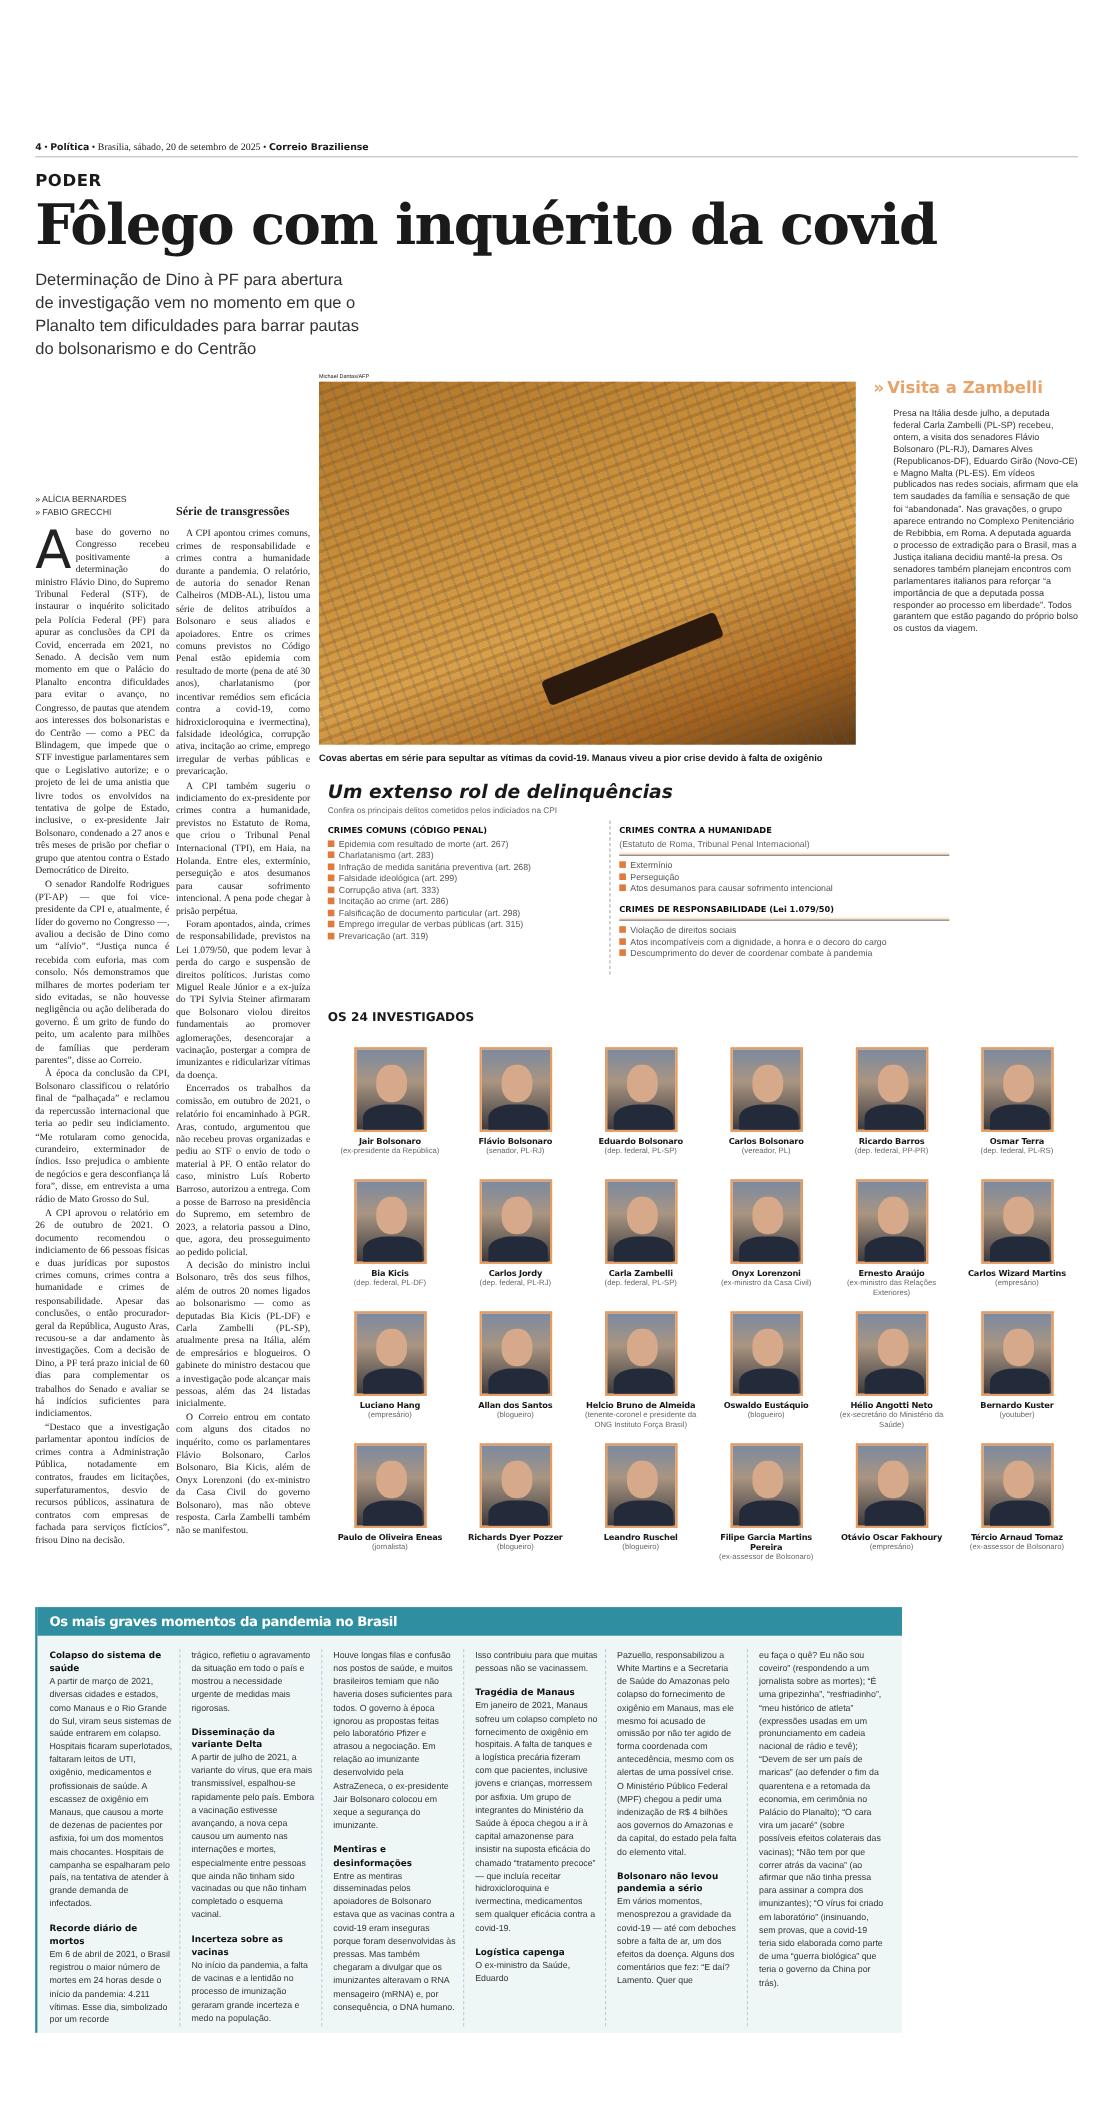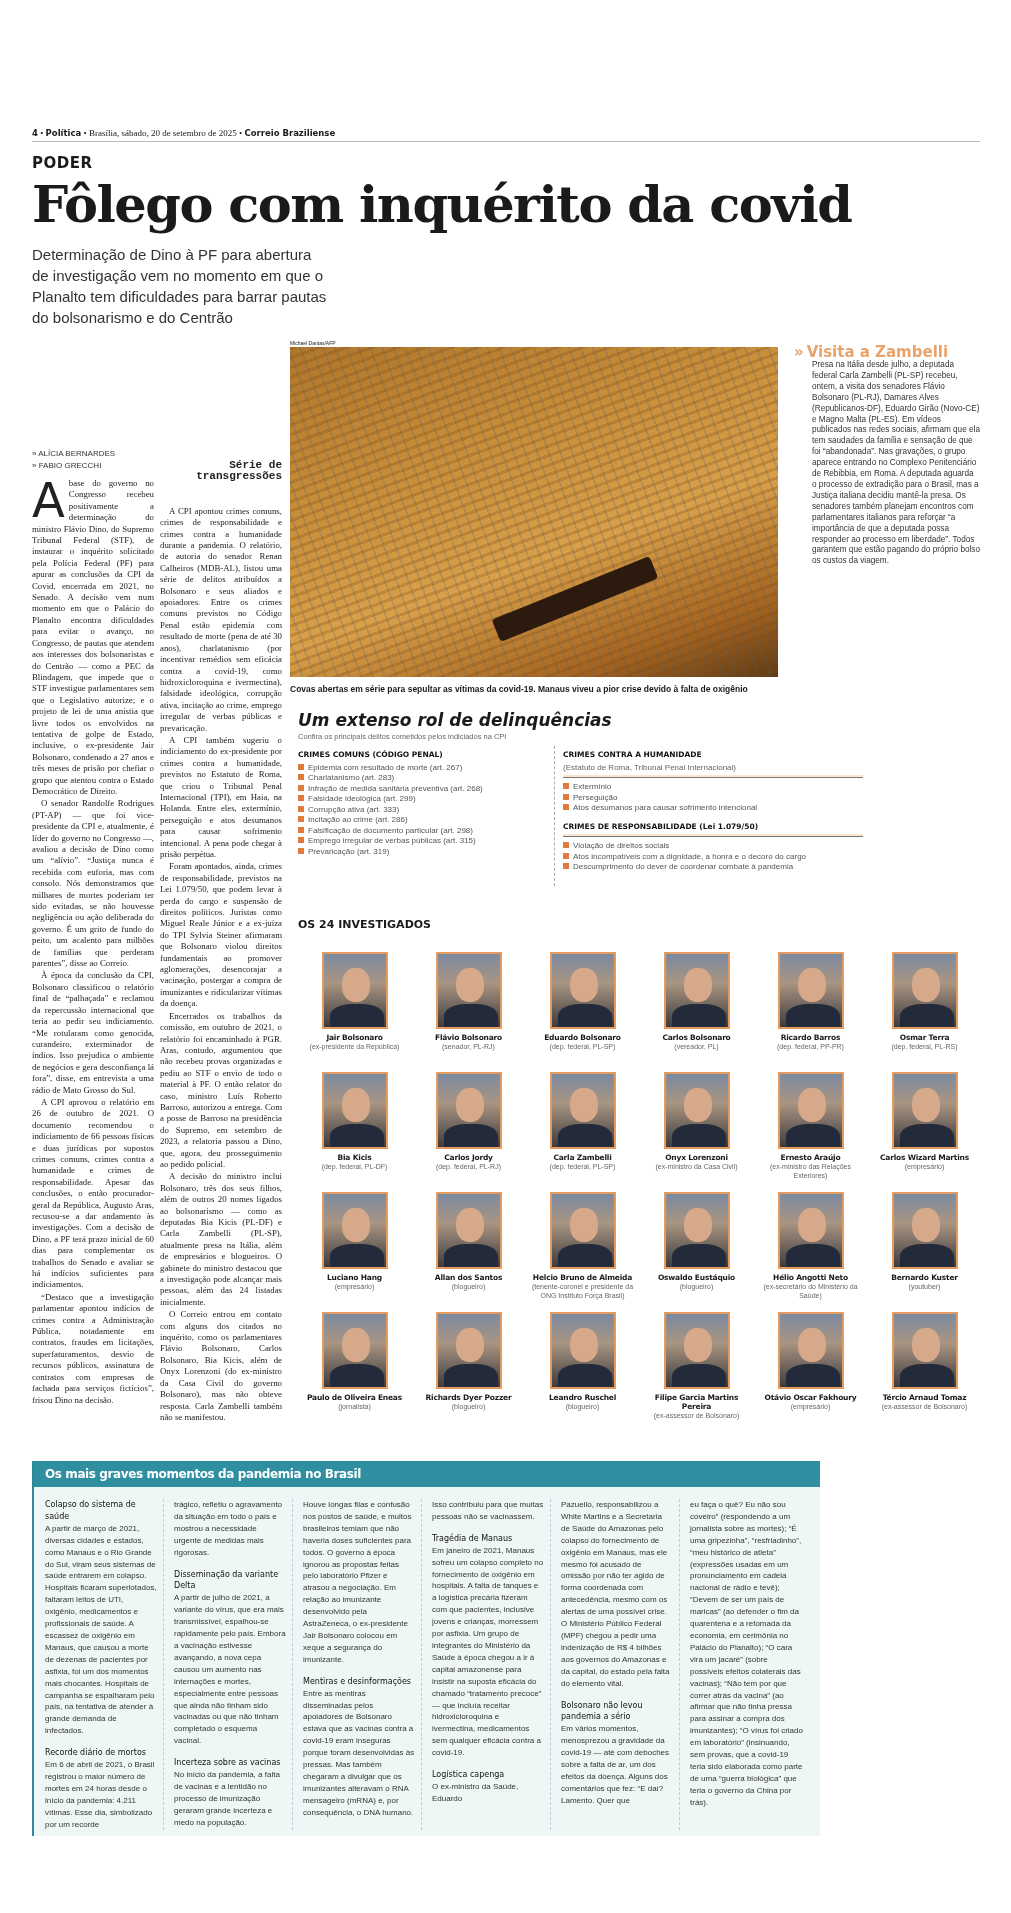--- a/index.html
+++ b/index.html
@@ -10,32 +10,32 @@
 .kicker{font-family:"DejaVu Sans",sans-serif;font-weight:bold;font-size:15px;margin-top:12px;letter-spacing:.5px}
 .headline{font-family:"DejaVu Serif",serif;font-weight:bold;font-size:51px;letter-spacing:-1.5px;line-height:60px;margin-top:2px}
 .deck{position:absolute;left:0;top:116px;width:300px;font-family:"Liberation Sans",sans-serif;font-size:15px;line-height:21px;color:#333}
 .bylines{position:absolute;left:0;top:218px;font-family:"Liberation Sans",sans-serif;font-size:8px;color:#333;line-height:12px}
 .col{position:absolute;font-family:"Liberation Serif",serif;font-size:8.8px;line-height:11.4px;text-align:justify;color:#222}
 .col p{text-indent:9px}
 .col p + p{margin-top:1px}
 .drop{float:left;font-family:"DejaVu Sans",sans-serif;font-size:48px;line-height:40px;margin-right:4px;margin-top:2px}
 .c1{left:0;top:248px;width:122px}
 .c2{left:128px;top:230px;width:122px}
-.sub{font-family:Liberation Mono, monospace;font-weight:bold;font-size:11px;margin-bottom:23px;text-align:right}
+.sub{font-family:Liberation Serif, serif;font-weight:bold;font-size:11px;margin-bottom:8px;text-align:left}
 .photo-credit{position:absolute;left:258px;top:110px;font-size:5px;font-family:"Liberation Sans",sans-serif}
 .photo{position:absolute;left:258px;top:117px;width:488px;height:330px;background:
  repeating-linear-gradient(160deg,rgba(120,70,20,.25) 0 3px,transparent 3px 9px),
  repeating-linear-gradient(70deg,rgba(60,100,130,.2) 0 2px,transparent 2px 11px),
  linear-gradient(160deg,#b0762a 0%,#c98f3a 35%,#d9a04a 60%,#a5641f 85%,#5e3b17 100%)}
 .photo .road{position:absolute;left:200px;top:240px;width:170px;height:24px;background:#2b1a0d;transform:rotate(-22deg);border-radius:4px}
 .caption{position:absolute;left:258px;top:454px;font-family:"Liberation Sans",sans-serif;font-weight:bold;font-size:8.5px;width:500px}
 .side{position:absolute;left:762px;top:114px;width:186px;background:#fff}
 .side-title{font-family:"DejaVu Sans",sans-serif;font-weight:bold;font-size:15px;color:#e8a36a;line-height:16px}
 .side-title .arr{margin-right:3px}
-.side-body{margin-top:0;margin-left:18px;font-family:"Liberation Sans",sans-serif;font-size:8.2px;line-height:10.9px;color:#333}
+.side-body{margin-top:11px;margin-left:18px;font-family:"Liberation Sans",sans-serif;font-size:8.2px;line-height:10.9px;color:#333}
 .crimes{position:absolute;left:266px;top:480px;width:682px}
 .crimes-title{font-family:"DejaVu Sans",sans-serif;font-weight:bold;font-style:italic;font-size:17px}
 .crimes-sub{font-family:"Liberation Sans",sans-serif;font-size:7.5px;color:#666;margin-top:2px}
 .ccol{position:absolute;font-family:"Liberation Sans",sans-serif;font-size:8px;line-height:10.5px;color:#555}
 .ccol h4{font-family:"DejaVu Sans",sans-serif;font-size:7.5px;color:#111;font-weight:bold;margin-bottom:2px}
 .ccol .note{color:#666}
 .ccol li{list-style:none}
 .sq{display:inline-block;width:6px;height:6px;background:#e07b3c;margin-right:4px}
 .rule{border-bottom:1px solid #777;background:#fbe6d3;height:3px;margin:2px 0 4px}
 .dots{position:absolute;left:256px;top:36px;height:140px;border-left:1px dashed #aaa}
@@ -45,21 +45,21 @@
 .ph{width:66px;height:77px;margin:0 auto;border:2px solid #e59a5e;background:linear-gradient(180deg,#7b8aa0 0%,#a99582 40%,#3d3a3d 100%);position:relative;overflow:hidden}
 .ph .face{position:absolute;left:18px;top:14px;width:28px;height:34px;border-radius:45%;background:#d6a98b}
 .ph .body{position:absolute;left:6px;top:50px;width:54px;height:30px;border-radius:40% 40% 0 0;background:#232a3a}
 .pname{font-family:"DejaVu Sans",sans-serif;font-weight:bold;font-size:7.5px;margin-top:4px;letter-spacing:-.2px}
 .prole{font-family:"Liberation Sans",sans-serif;font-size:7px;color:#666;line-height:9px}
 .pandemic{position:absolute;left:0;top:1333px;width:788px;background:#eef7f6;border-left:2px solid #2d8a99}
 .pandemic-h{background:#2f8fa0;color:#fff;font-family:"DejaVu Sans",sans-serif;font-weight:bold;font-size:12px;padding:6px 11px;letter-spacing:-.4px}
 .pcols{display:grid;grid-template-columns:repeat(6,1fr);padding:12px 11px 6px;column-gap:10px}
 .pcol{font-family:"Liberation Sans",sans-serif;font-size:8px;line-height:11.9px;color:#333;border-right:1px dashed #bcd;padding-right:6px}
 .pcol:last-child{border-right:none}
-.pcol h5{font-family:"DejaVu Sans",sans-serif;font-weight:normal;font-size:8px;color:#111;margin-top:10px}
+.pcol h5{font-family:"DejaVu Sans",sans-serif;font-weight:bold;font-size:8px;color:#111;margin-top:10px}
 .pcol h5:first-child{margin-top:0}
 </style>
 </head>
 <body>
 
 <div class="page">
   <div class="folio">
     <b>4</b> • <b>Política</b> • <span>Brasília, sábado, 20 de setembro de 2025</span> • <b>Correio Braziliense</b>
   </div>
   <div class="kicker">PODER</div>

